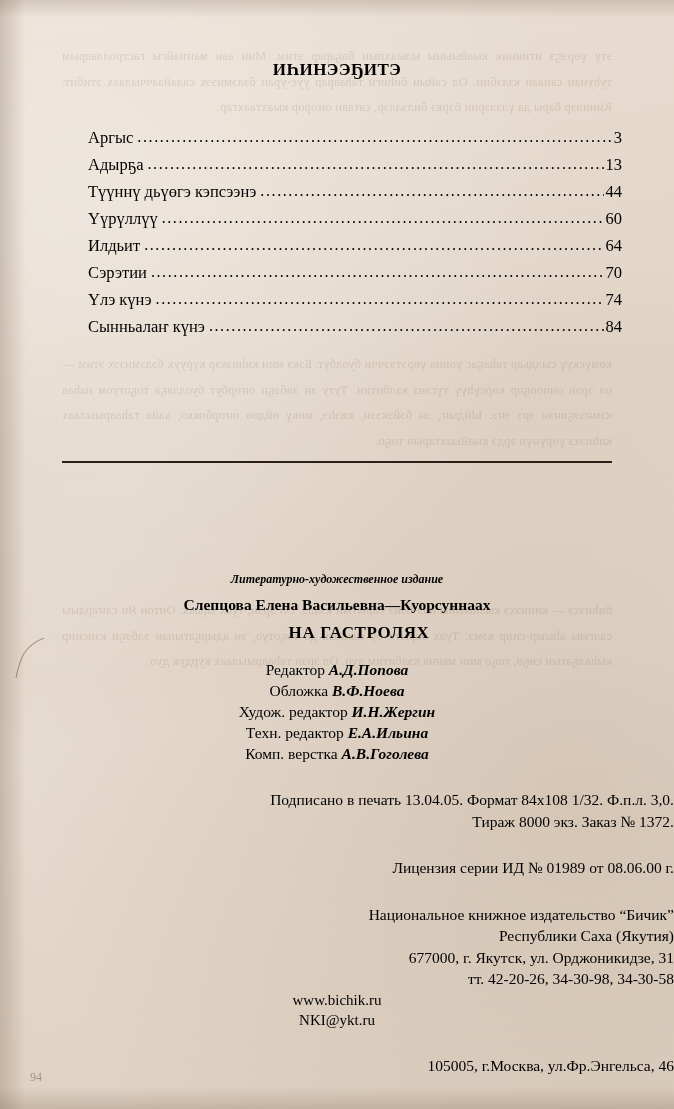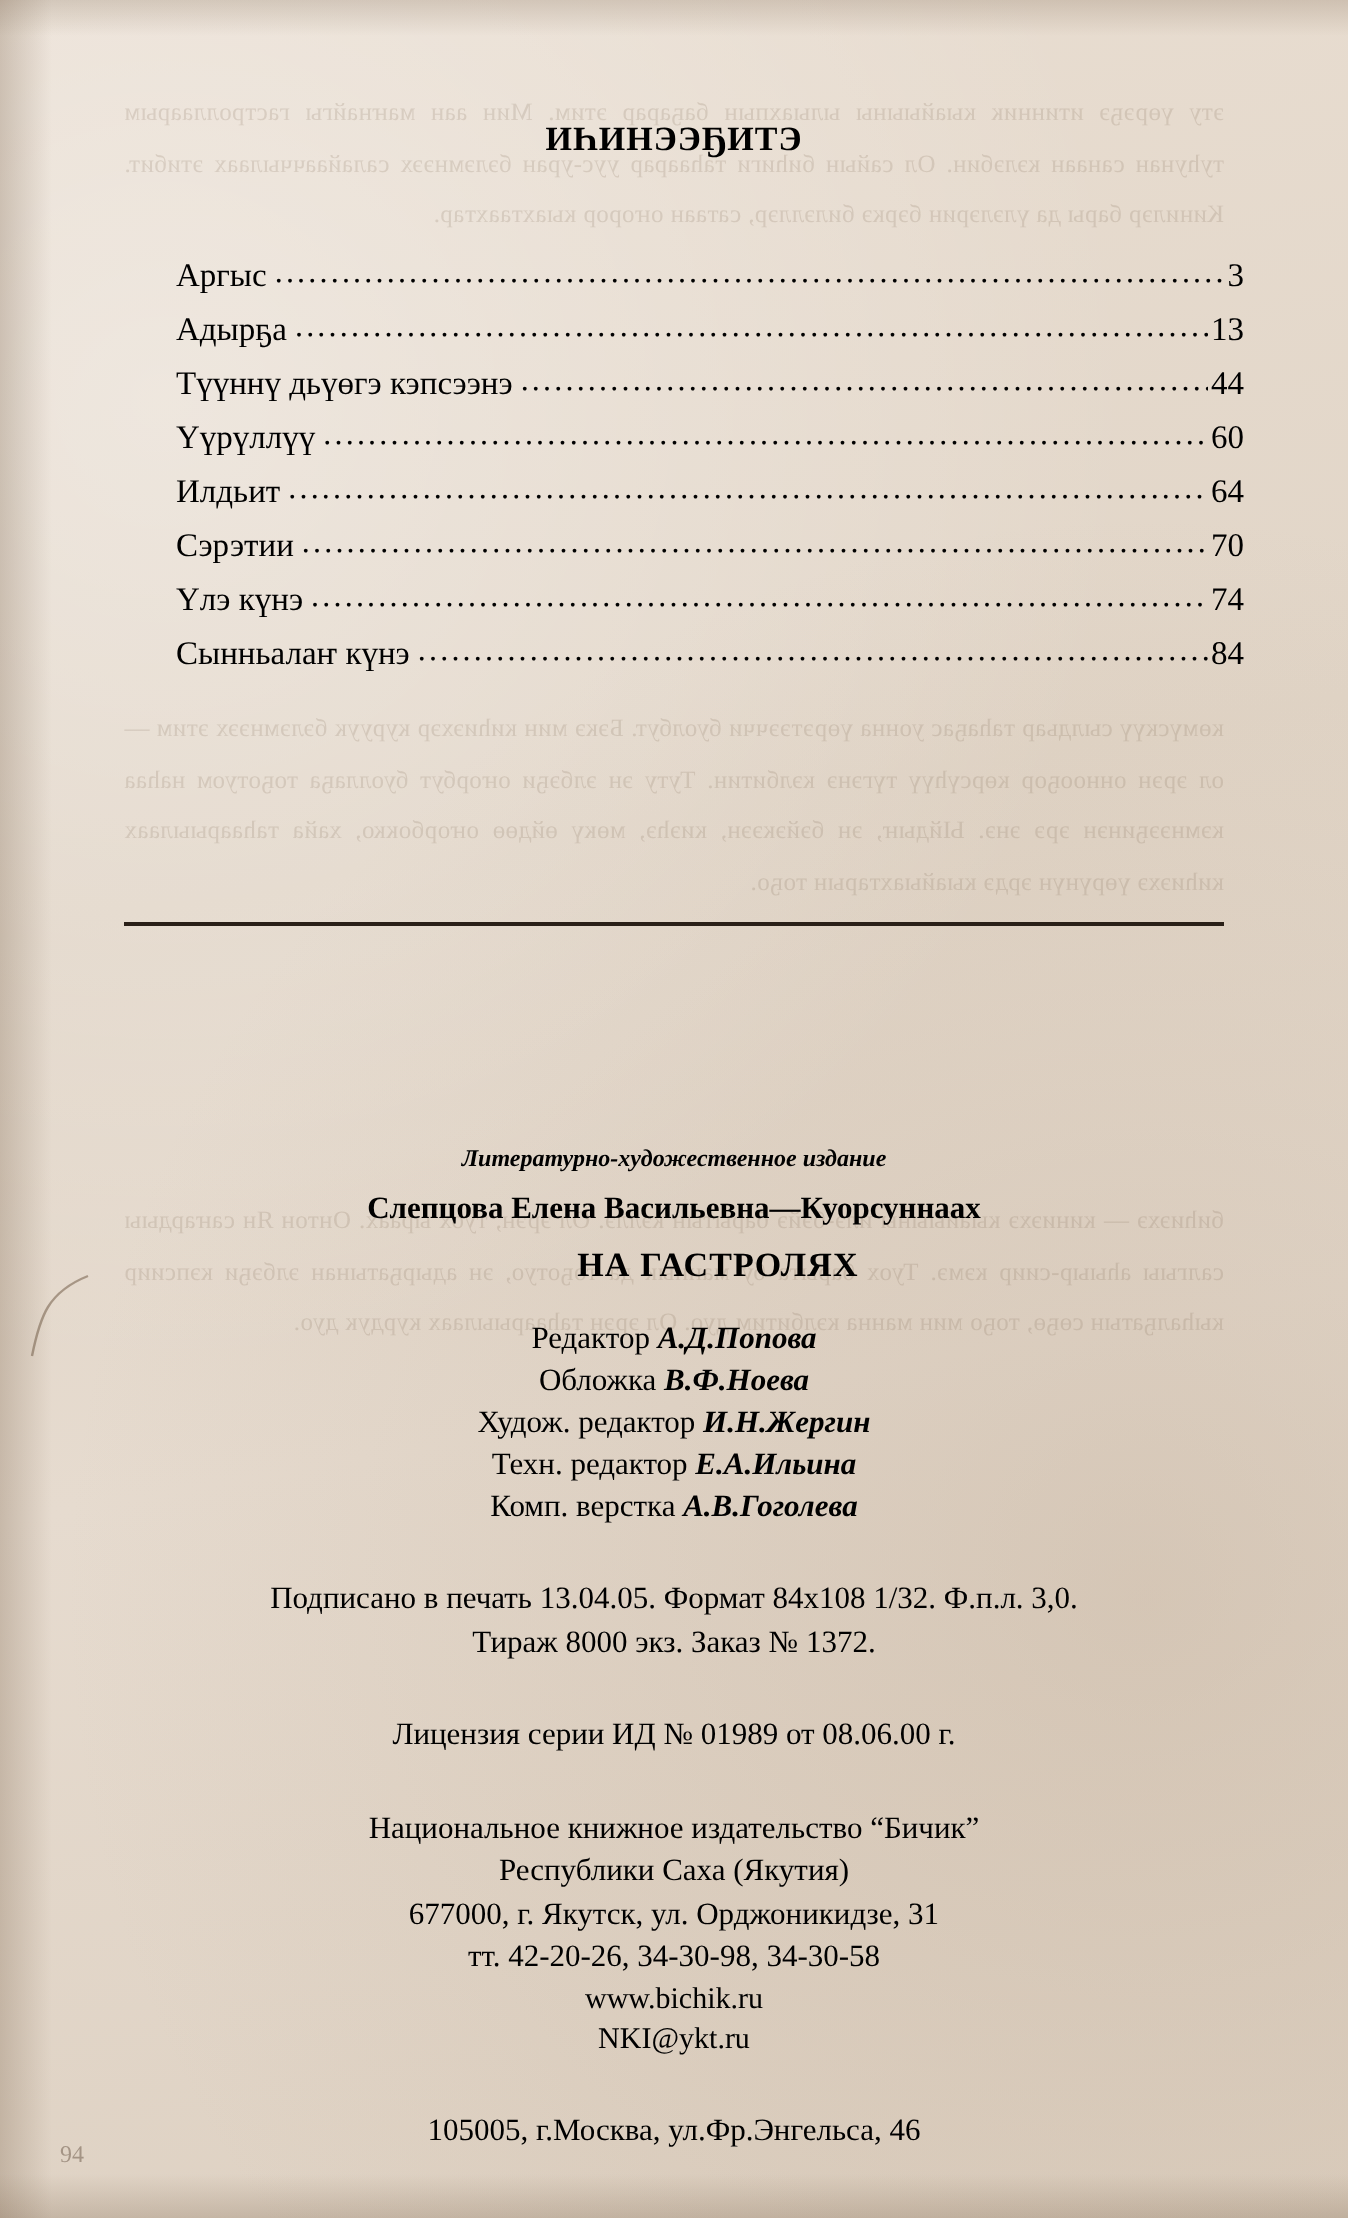--- a/index.html
+++ b/index.html
@@ -90,21 +90,21 @@
     z-index: 3;
   }
 
   .colophon {
     position: absolute;
     left: 0; right: 0;
     top: 572px;
     text-align: center;
     z-index: 3;
   }
-  .c-line { font-size: 15.5px; line-height: 21.5px; }
+  .c-line { font-size: 15.5px; line-height: 21.5px; text-align: right; }
   .c-italic { font-style: italic; font-weight: bold; font-size: 12px; }
   .c-bold { font-weight: bold; font-size: 15.5px; }
   .c-head { font-weight: bold; font-size: 17px; letter-spacing: 0.6px; padding-left: 44px; }
   .credit { font-size: 15.5px; line-height: 21px; }
   .credit .nm { font-style: italic; font-weight: bold; }
   .gap-sm { height: 9px; }
   .gap-md { height: 16px; }
   .gap-lg { height: 25px; }
   .mono-url { font-size: 15px; line-height: 20px; }
 

